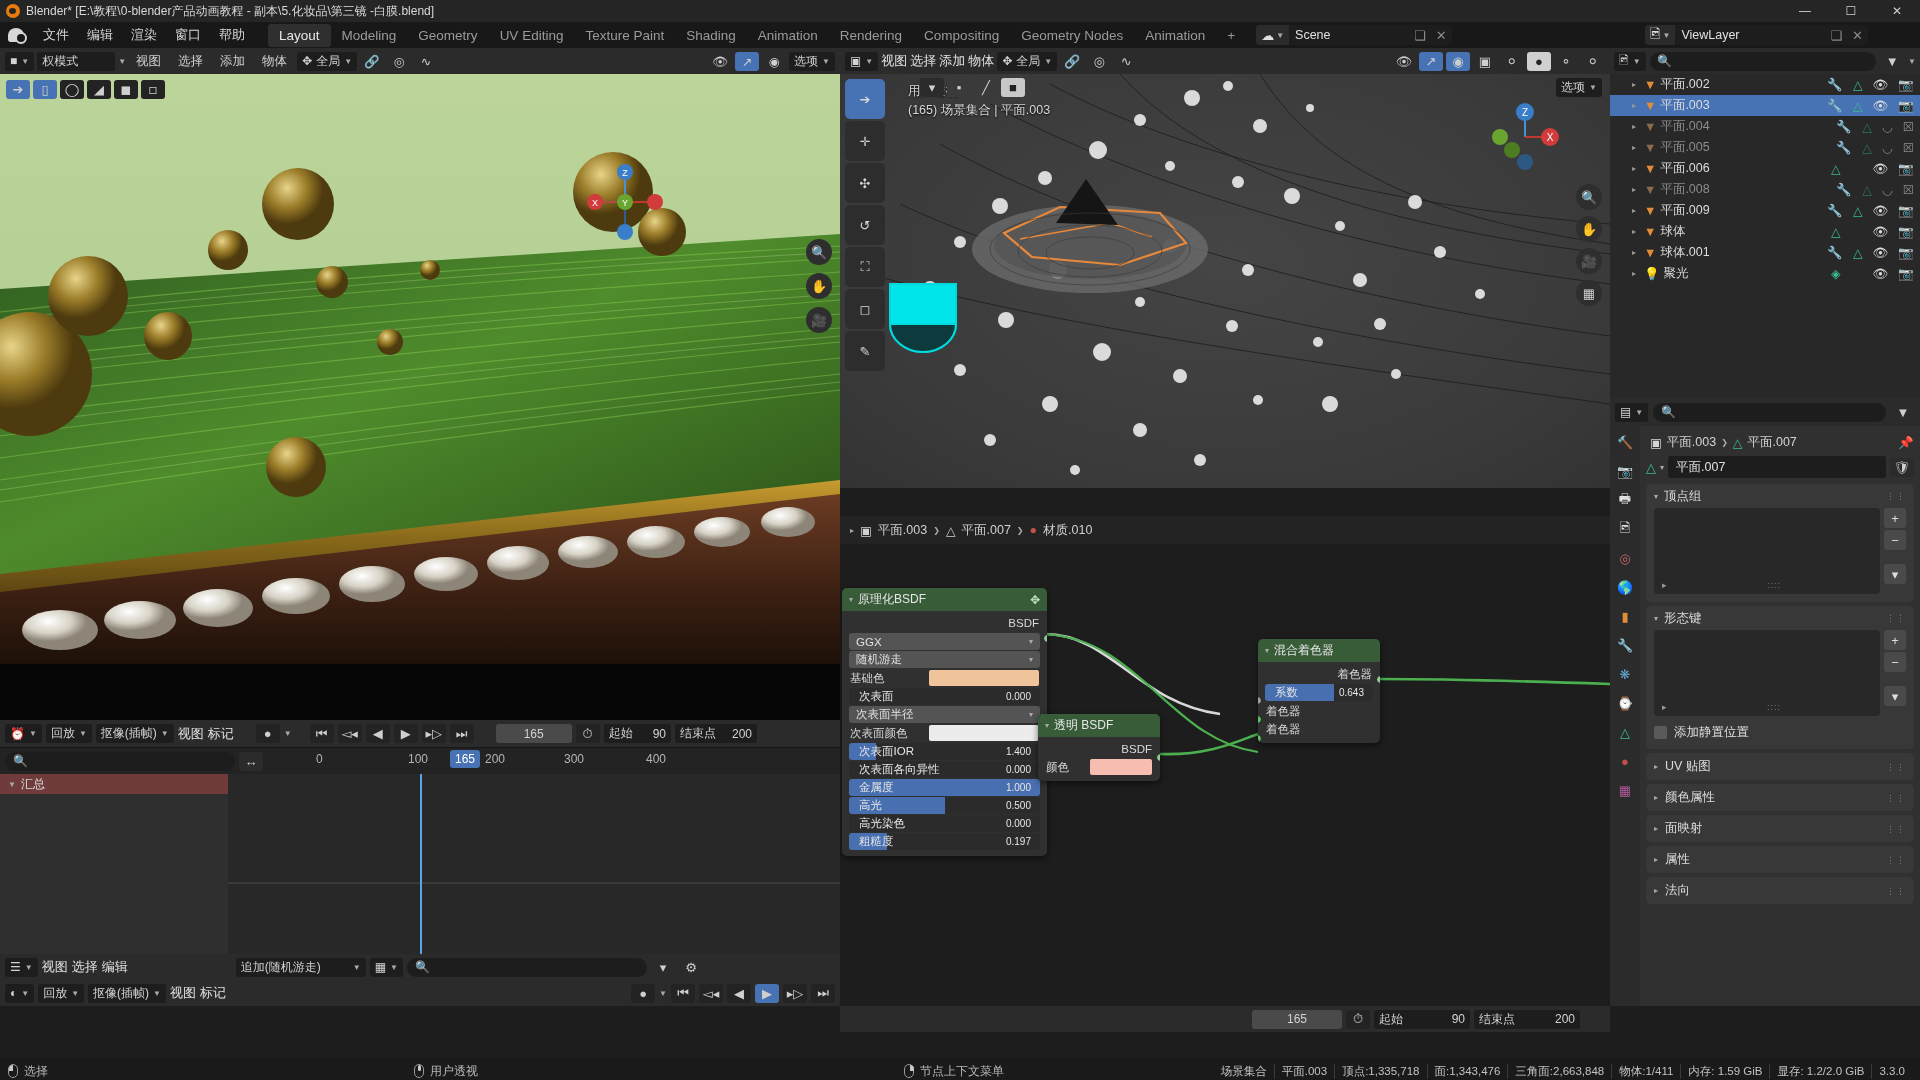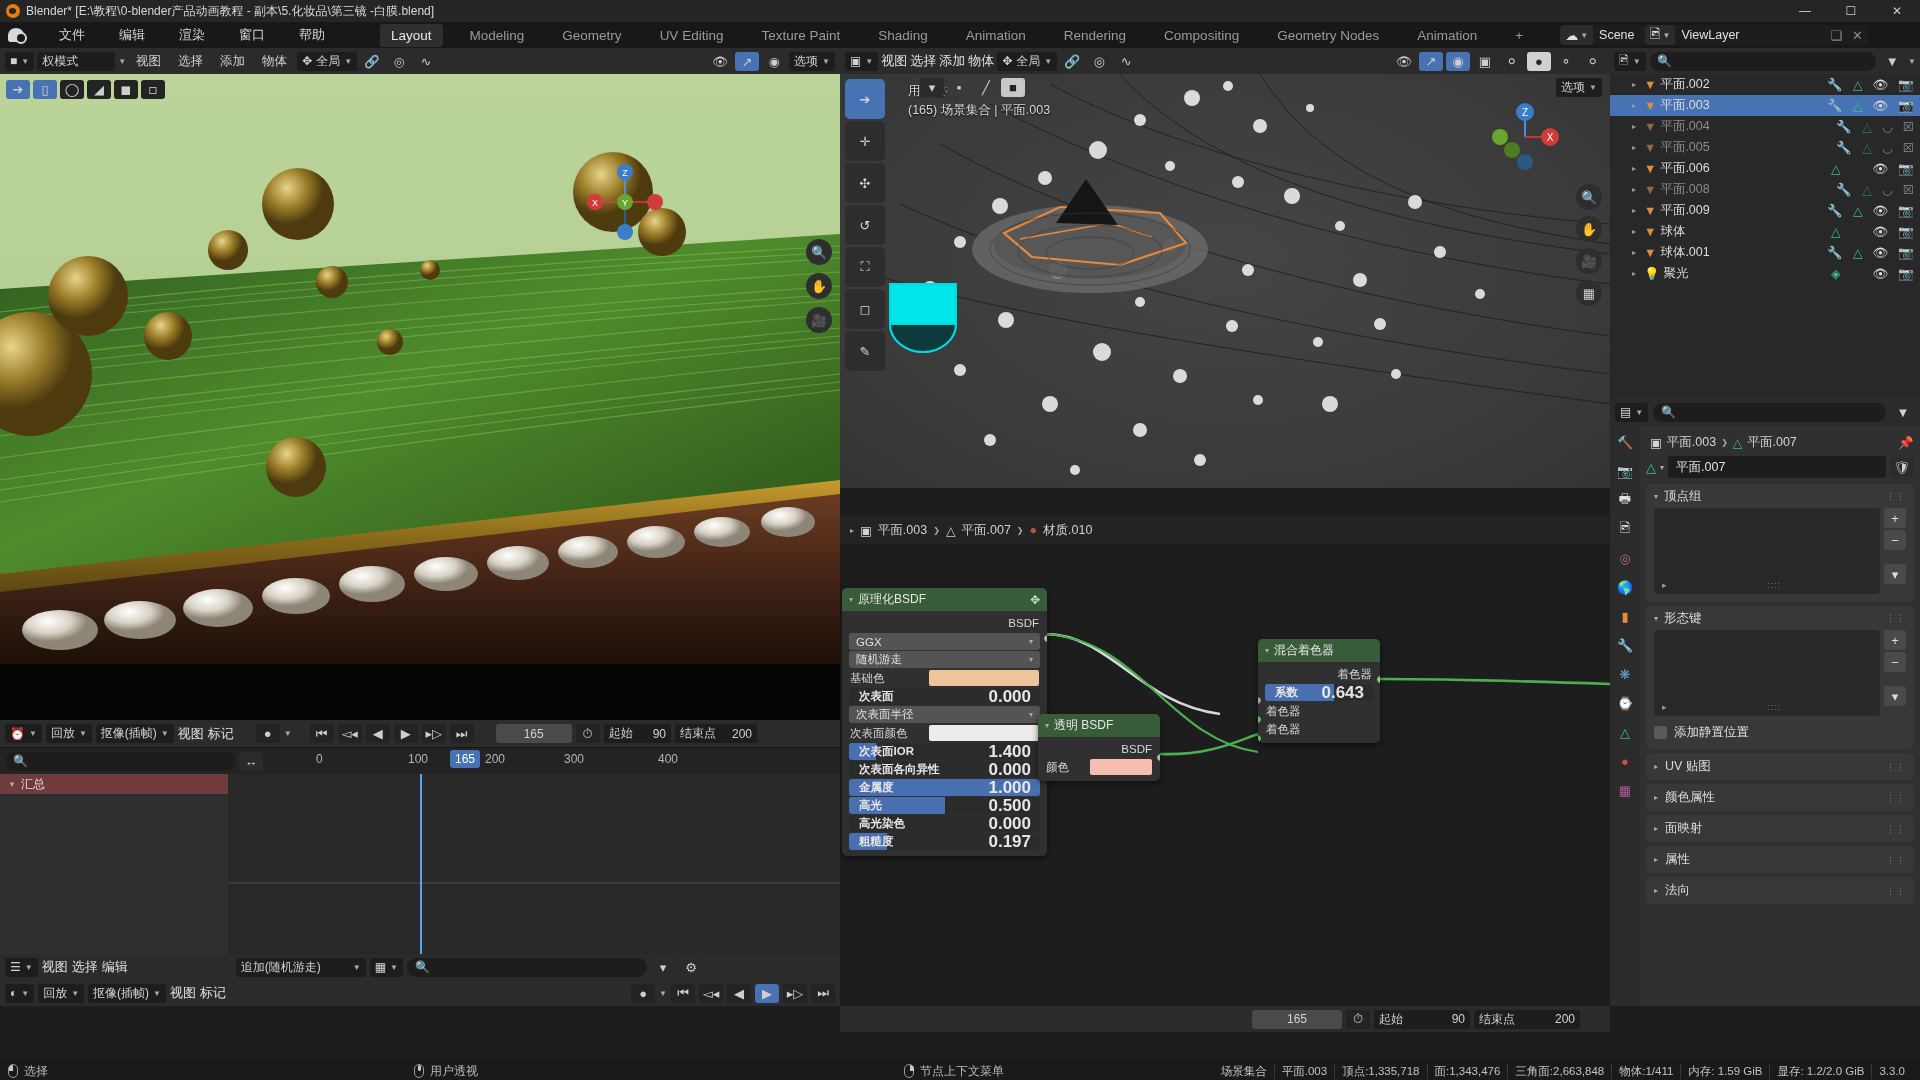--- a/index.html
+++ b/index.html
@@ -13,21 +13,21 @@
   #titlebar .blender-logo { width:14px; height:14px; border-radius:50%;
     background:#e87d0d; margin-right:6px; flex:none; position:relative; }
   #titlebar .blender-logo::after{content:"";position:absolute;left:3px;top:4px;
     width:7px;height:6px;border-radius:50%;background:#252525;}
   #win-btns { position:absolute; right:0; top:0; height:22px; display:flex; }
   #win-btns div { width:46px; height:22px; display:flex; align-items:center;
     justify-content:center; font-size:12px; color:#cfcfcf; }
 
   
   #topbar { height:26px; background:#181818; display:flex; align-items:center;
-    padding:0 4px; font-size:13px; gap:16px; position:relative; }
+    padding:0 4px; font-size:13px; gap:0; position:relative; }
   #topbar .logo { width:22px; height:22px; margin:0 6px 0 2px; position:relative; }
   #topbar .logo::before{content:"";position:absolute;left:2px;top:4px;width:16px;height:14px;
     border-radius:50% 50% 50% 20%;background:#d8d8d8;}
   #topbar .logo::after{content:"";position:absolute;left:9px;top:8px;width:8px;height:8px;
     border-radius:50%;background:#181818;border:2px solid #d8d8d8;}
   .menu-item { padding:4px 9px; color:#d6d6d6; cursor:default; white-space:nowrap; }
   .wsp { padding:4px 11px; color:#9a9a9a; border-radius:3px; white-space:nowrap; font-size:13.5px;}
   .wsp.active { background:#2f2f2f; color:#e8e8e8; }
   #scene-block { display:flex; align-items:center; margin-left:10px; gap:2px; }
   .idblock { display:flex; align-items:center; background:#1d1d1d; border-radius:4px;
@@ -87,24 +87,24 @@
   .node{position:absolute;border-radius:5px;background:#303030;
      box-shadow:0 2px 6px rgba(0,0,0,.55);overflow:hidden;}
   .node .nh{background:#385c38;color:#e6e6e6;font-size:12px;padding:3px 7px;
      display:flex;align-items:center;gap:5px;}
   .node .nb{padding:3px 0 5px;}
   .nrow{display:flex;align-items:center;justify-content:space-between;
      font-size:11.5px;padding:1px 8px;color:#d8d8d8;height:18px;}
   .nfield{background:#545454;border-radius:3px;height:17px;margin:1px 7px;display:flex;
      align-items:center;justify-content:space-between;padding:0 7px;font-size:11.5px;}
   .nslider{background:#2b2b2b;border-radius:3px;height:17px;margin:1px 7px;position:relative;
-     overflow:hidden;display:flex;align-items:center;font-weight:bold;}
+     overflow:hidden;display:flex;align-items:center;}
   .nslider .fill{position:absolute;left:0;top:0;bottom:0;background:#4870b0;}
   .nslider .lab{position:relative;padding-left:10px;font-size:11.5px;color:#e6e6e6;}
-  .nslider .val{position:relative;margin-left:auto;padding-right:9px;font-size:17px;color:#e6e6e6;}
+  .nslider .val{position:relative;margin-left:auto;padding-right:9px;font-size:10px;color:#e6e6e6;}
   .swatch{height:16px;border-radius:2px;}
   .sock{position:absolute;width:9px;height:9px;border-radius:50%;border:1px solid #1a1a1a;}
 
   
   #dope{position:absolute;left:0;top:672px;width:840px;height:286px;background:#2b2b2b;}
   #dope-hdr{height:27px;background:#2b2b2b;display:flex;align-items:center;gap:4px;padding:0 5px;}
   #dope-sub{height:27px;background:#232323;display:flex;align-items:center;gap:4px;
      padding:0 5px;position:relative;border-top:1px solid #161616;}
   #dope-body{position:absolute;top:54px;left:0;width:840px;height:180px;background:#282828;}
   #chan{position:absolute;left:0;top:0;width:228px;height:180px;background:#2f2f2f;}
@@ -679,21 +679,21 @@
         <span>🔍</span>
         <span></span>
       </div>
       <div class="btn-ico">↔</div>
       <div style="position:relative;flex:1;height:27px">
         <span class="tick" style="left:49px">0</span>
         <span class="tick" style="left:141px">100</span>
         <span class="tick" style="left:183px;background:#4772b3;color:#fff;padding:2px 5px;border-radius:3px;top:2px">165</span>
         <span class="tick" style="left:218px">200</span>
         <span class="tick" style="left:297px">300</span>
-        <span class="tick" style="left:391px">400</span>
+        <span class="tick" style="left:379px">400</span>
       </div>
     </div>
     <div id="dope-body">
       <div id="chan">
         <div class="chanrow sel">
           <span class="chev">▼</span>
           <span>汇总</span>
         </div>
       </div>
       <div id="frames">

